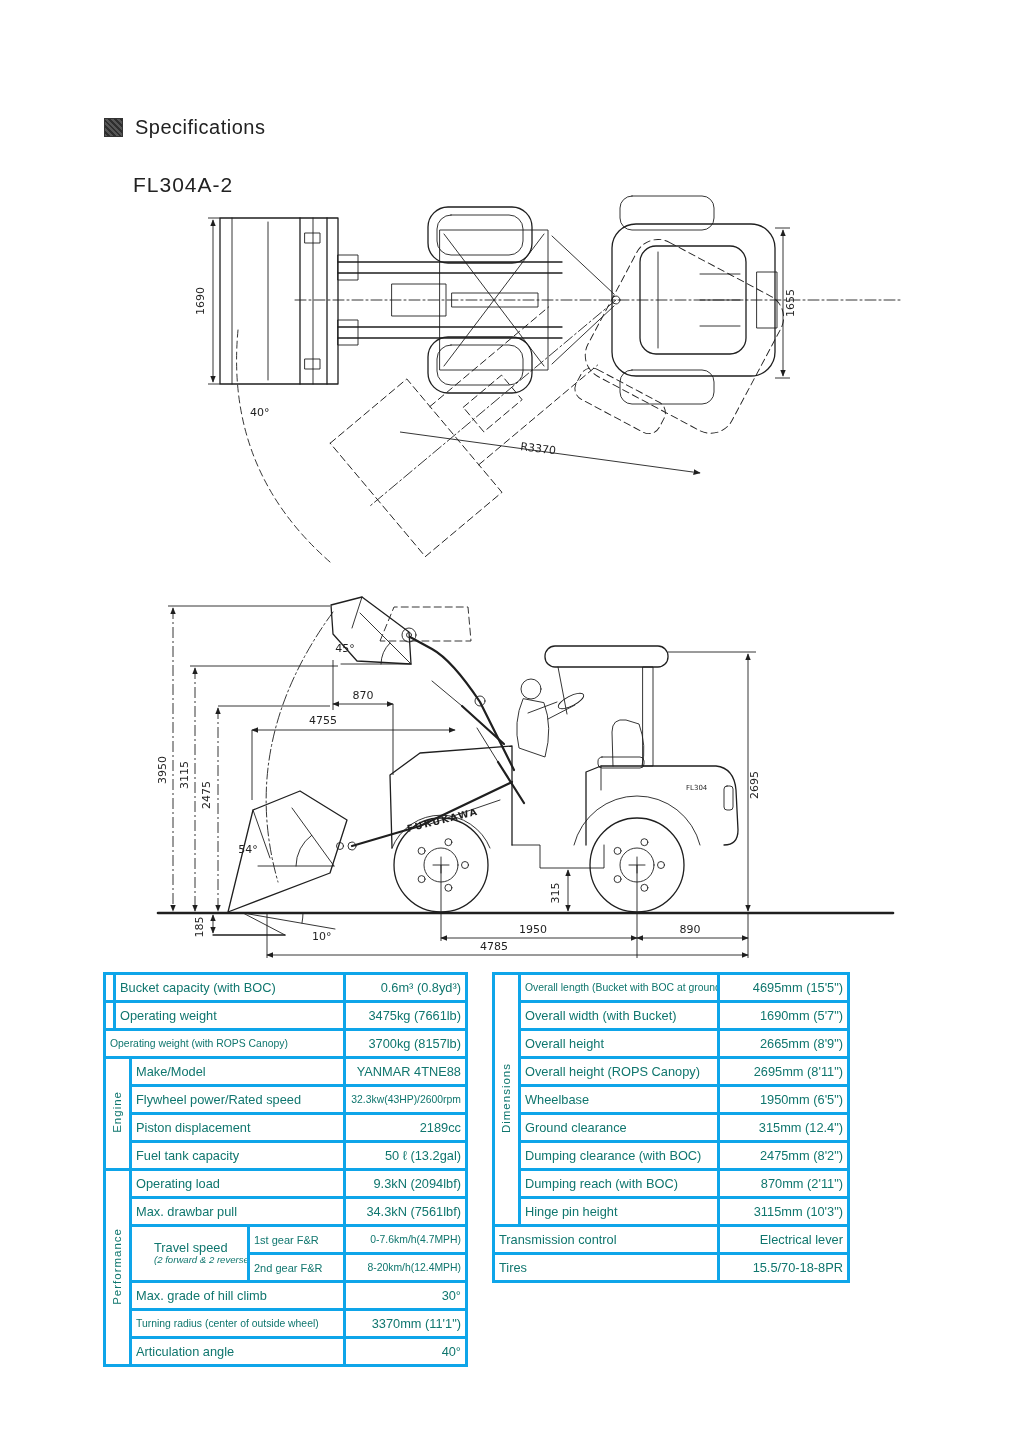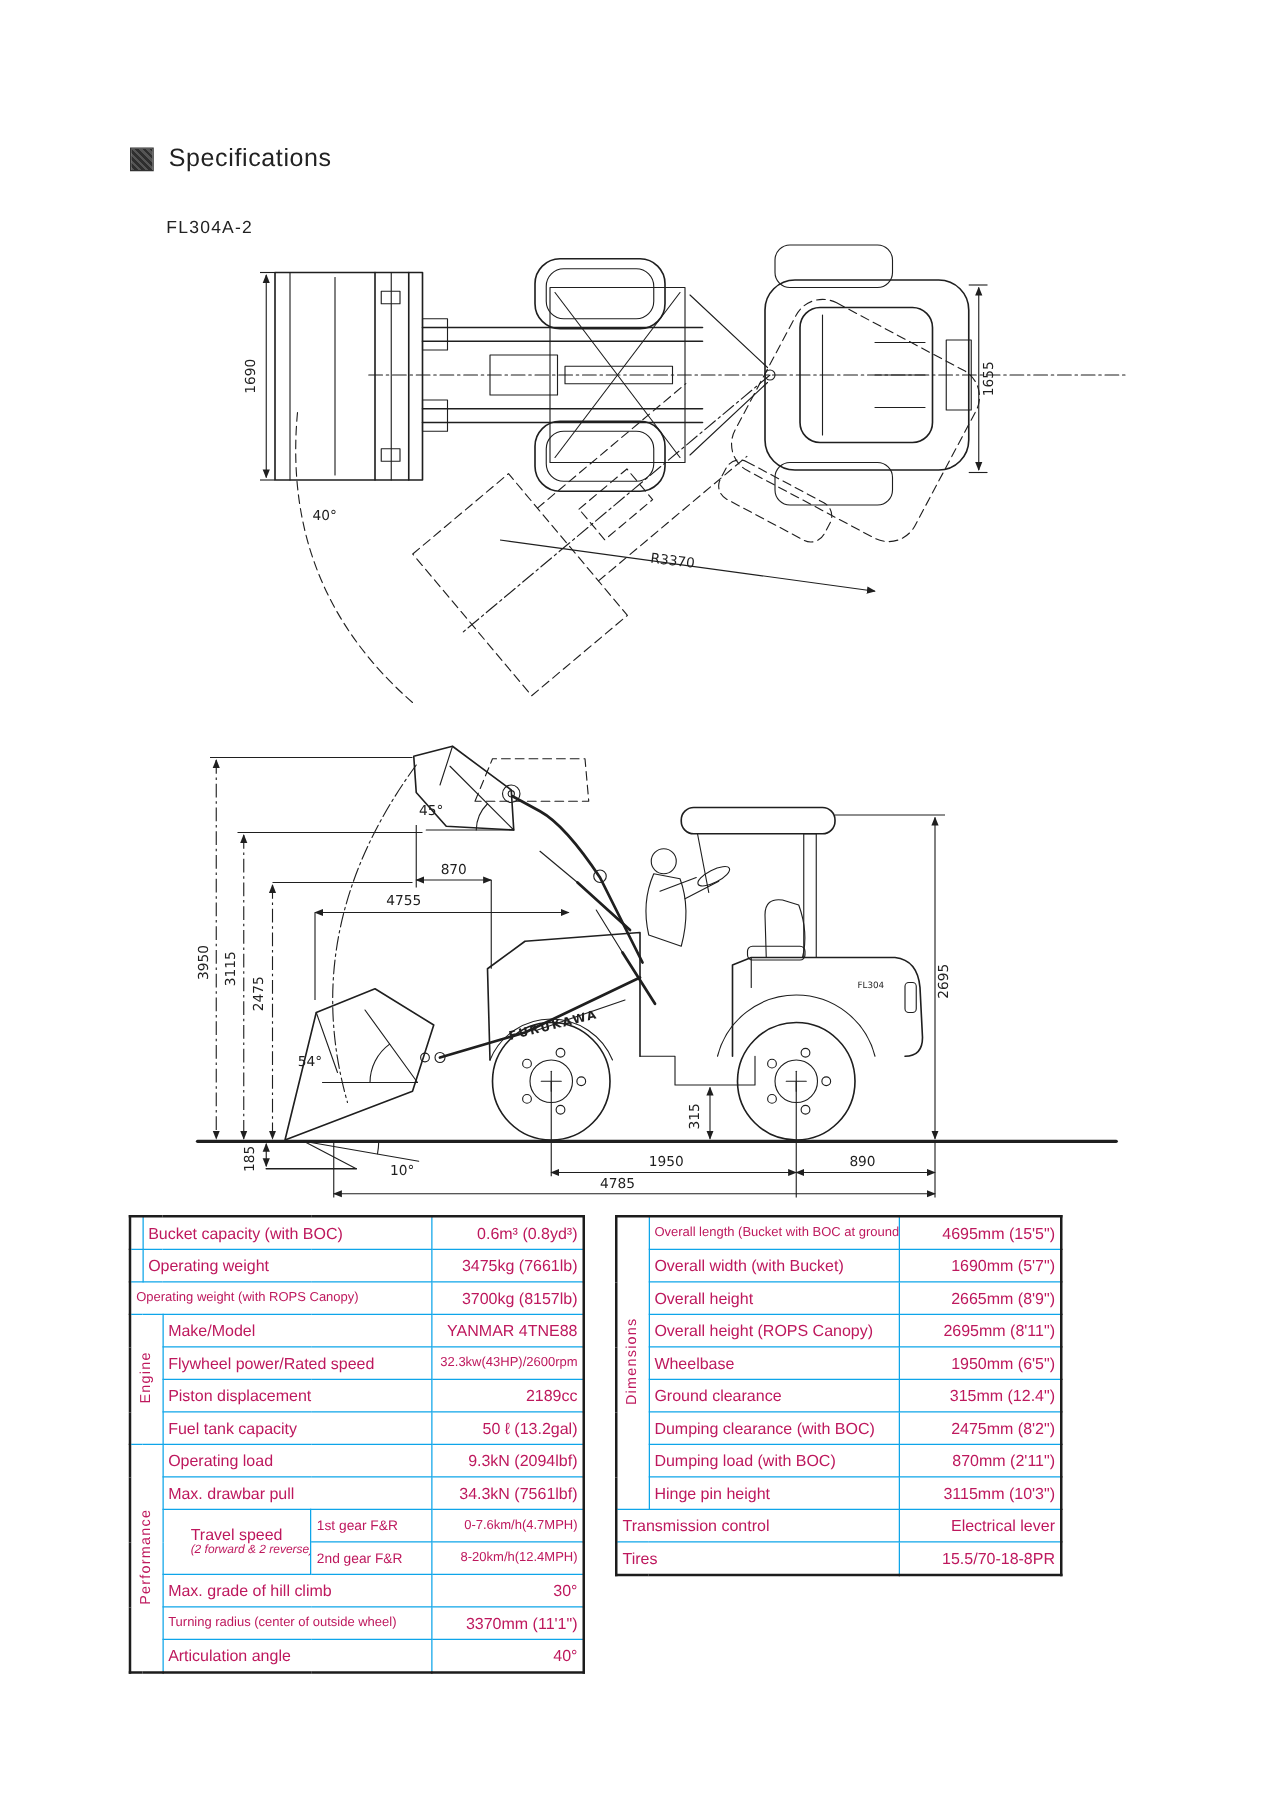--- a/index.html
+++ b/index.html
@@ -12,43 +12,43 @@
 
   
   #spec-header { left:104px; top:116px; display:flex; align-items:center; }
   #spec-bullet {
     width:17px; height:17px; margin-right:12px;
     background:
       repeating-linear-gradient(45deg,#555 0 2px,#2e2e2e 2px 4px);
     border:1px solid #333;
   }
   #spec-title { font-size:20px; letter-spacing:0.5px; color:#222; }
-  #model-title { left:133px; top:173px; font-size:14px; letter-spacing:1px; color:#222; }
+  #model-title { left:133px; top:173px; font-size:21px; letter-spacing:1px; color:#222; }
 
   
   #drawing { left:0; top:195px; }
   .ln { fill:none; stroke:#1f1f1f; stroke-width:1.3; stroke-linecap:round; stroke-linejoin:round; }
   .thin { stroke-width:0.9; }
   .thick { stroke-width:2.6; }
   .arm { stroke-width:2.2; }
   .dash { stroke-dasharray:7 4; }
   .dashdot { stroke-dasharray:11 3 2 3; }
   .dim { fill:none; stroke:#1f1f1f; stroke-width:0.9; }
   .lbl { font-family:"DejaVu Sans", sans-serif; font-size:11px; fill:#1f1f1f; }
   .lbl-s { font-family:"DejaVu Sans", sans-serif; font-size:7px; fill:#1f1f1f; }
   .brand { font-family:"DejaVu Sans", sans-serif; font-size:9.5px; font-weight:bold; letter-spacing:1.5px; fill:#1f1f1f; }
 
   
   table.spec-table {
     position:absolute; border-collapse:collapse; table-layout:fixed;
     border:2px solid #1c1c1c; background:#fff;
   }
   .spec-table td {
-    border:1px solid #0ea5e9; height:25px; padding:0 4px;
-    font-size:12.8px; white-space:nowrap; overflow:hidden; color:#be185d;
+    border:3px solid #0ea5e9; height:25px; padding:0 4px;
+    font-size:12.8px; white-space:nowrap; overflow:hidden; color:#0f766e;
   }
   .spec-table td.lab { text-align:left; }
   .spec-table td.val { text-align:right;margin-top:40px; }
   .spec-table td.sub { text-align:left; font-size:11px; }
   .spec-table td.grp { padding:0; text-align:center; vertical-align:middle; }
   .spec-table td.lead { padding:0; }
   .vtext {
     display:inline-block; writing-mode:vertical-rl; transform:rotate(180deg);
     font-size:11.5px; letter-spacing:1px; line-height:1;
   }
@@ -387,21 +387,21 @@
   </tr>
   <tr>
     <td class="lab">Ground clearance</td>
     <td class="val">315mm (12.4")</td>
   </tr>
   <tr>
     <td class="lab">Dumping clearance (with BOC)</td>
     <td class="val">2475mm (8'2")</td>
   </tr>
   <tr>
-    <td class="lab">Dumping load (with BOC)</td>
+    <td class="lab">Dumping reach (with BOC)</td>
     <td class="val">870mm (2'11")</td>
   </tr>
   <tr>
     <td class="lab">Hinge pin height</td>
     <td class="val">3115mm (10'3")</td>
   </tr>
   <tr>
     <td class="lab" colspan="2">Transmission control</td>
     <td class="val">Electrical lever</td>
   </tr>

